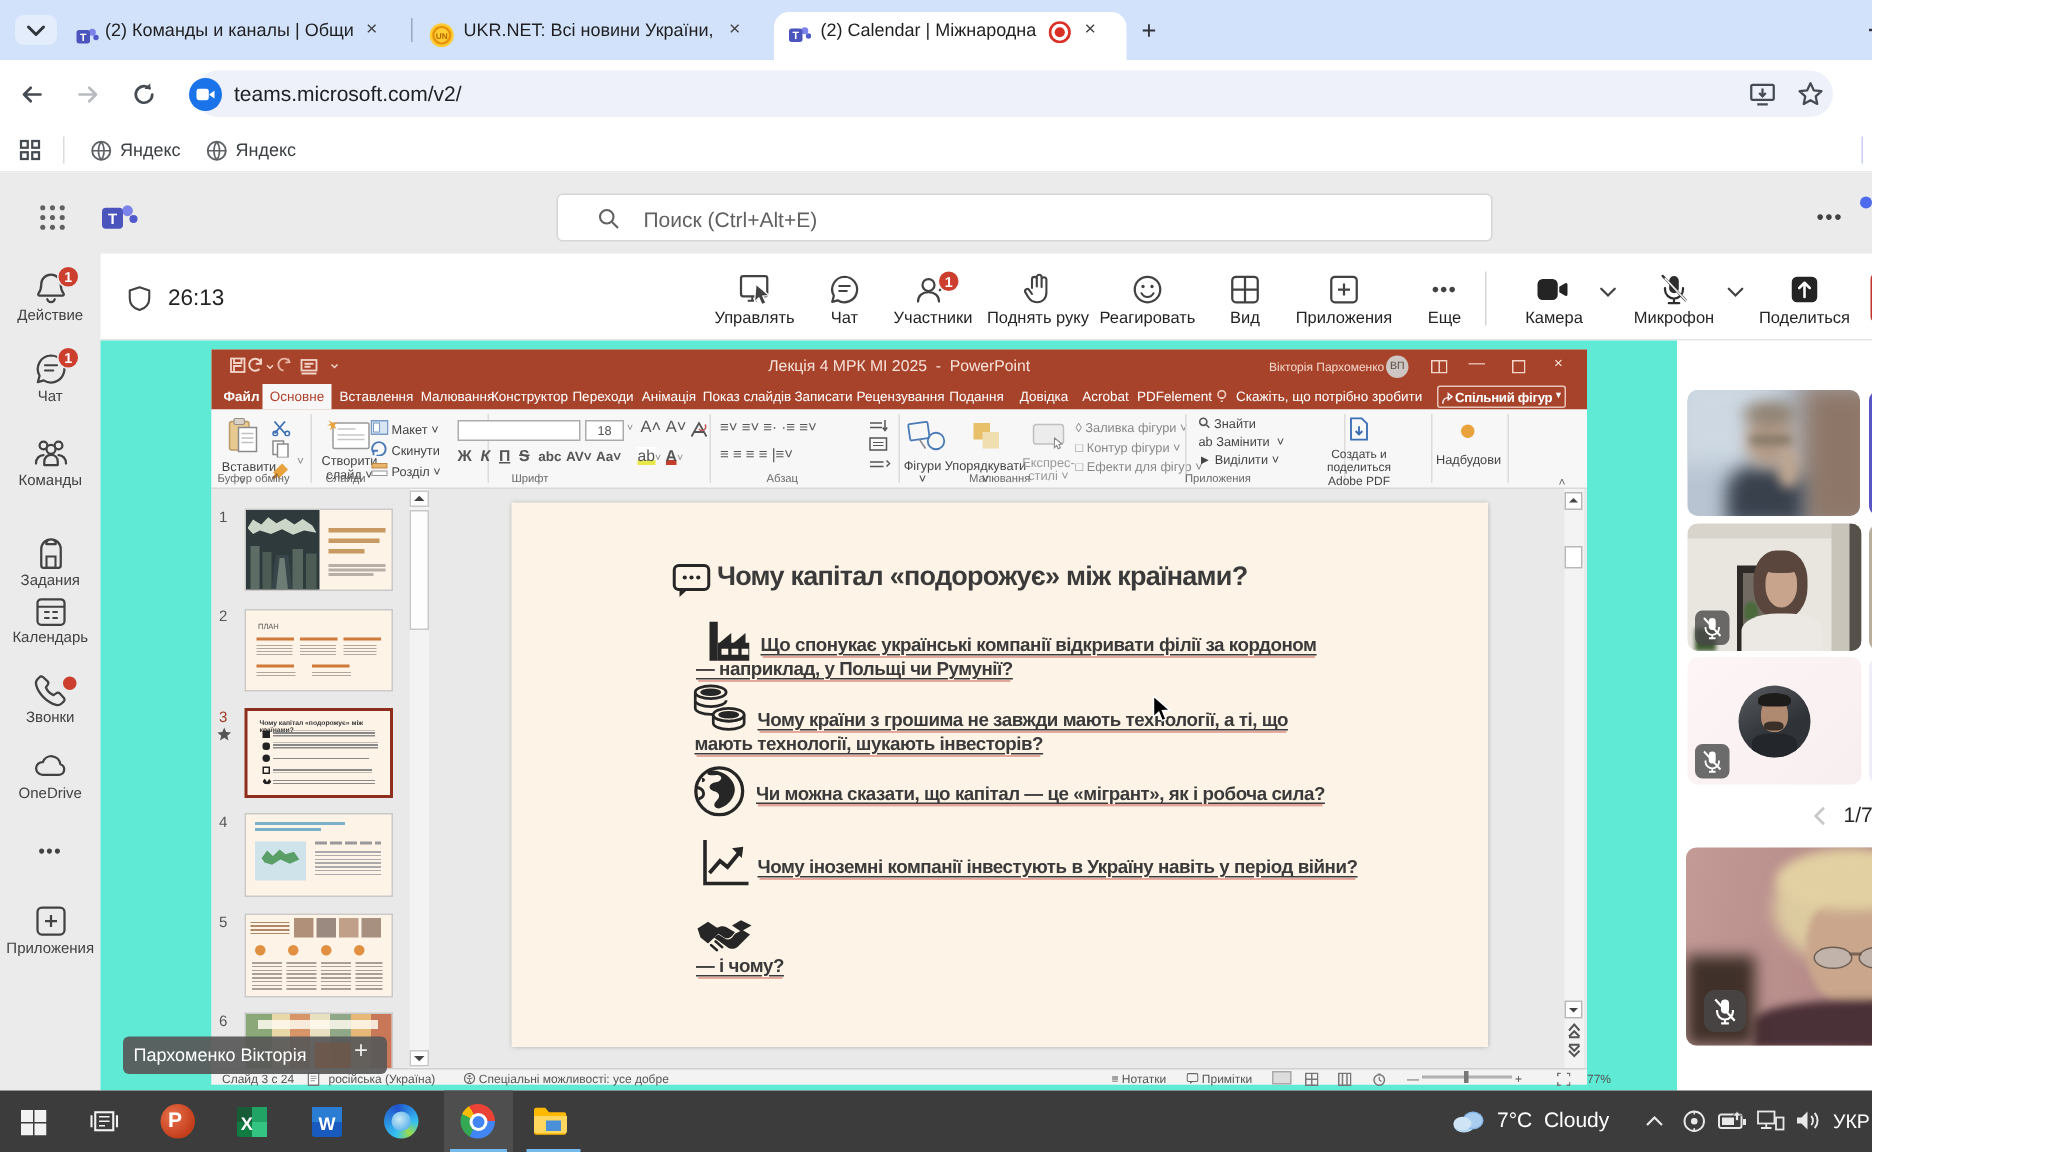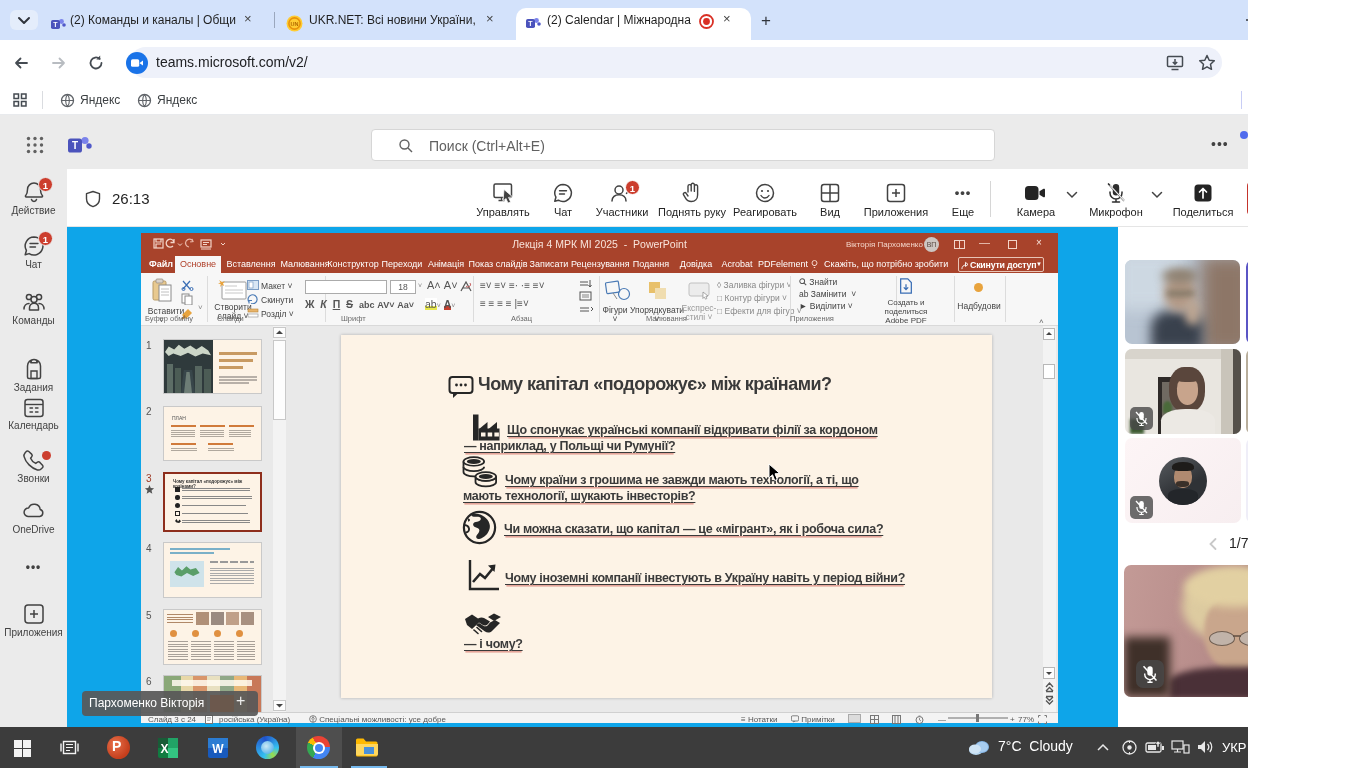--- a/index.html
+++ b/index.html
@@ -28,21 +28,21 @@
   .ttop { position:absolute; left:0; top:115px; width:1366px; height:55px; background:#ebebeb; }
   .search { position:absolute; left:371px; top:14px; width:624px; height:32px; background:#fff; border:1px solid #d6d6d6; border-radius:4px; }
   .mtb { position:absolute; left:67px; top:169px; width:1299px; height:58px; background:#fff; border-bottom:1px solid #e5e5e5; }
   .rail { position:absolute; left:0; top:169px; width:67px; height:558px; background:#ebebeb; }
   .ritem { position:absolute; left:0; width:67px; text-align:center; color:#424242; }
   .rlabel { font-size:10px; color:#424242; margin-top:1px; }
   .badge { position:absolute; background:#cc3e2e; color:#fff; border-radius:9px; font-size:9.5px; font-weight:bold; min-width:15px; height:15px; line-height:15px; text-align:center; padding:0; border:1.5px solid #ebebeb; }
   .mlabel { font-size:11px; color:#242424; text-align:center; margin-top:2px; }
 
   
-  .stage { position:absolute; left:67px; top:227px; width:1051px; height:500px; background:#0ea5e9; }
+  .stage { position:absolute; left:67px; top:227px; width:1051px; height:500px; background:#5eead4; }
   .ppt { position:absolute; left:74px; top:6px; width:917px; height:490px; background:#e9e9e9; }
   .ptitle { position:absolute; left:0; top:0; width:917px; height:23px; background:#a8432b; }
   .ptabs { position:absolute; left:0; top:23px; width:917px; height:17px; background:#a8432b; }
   .ptab { position:absolute; top:0; height:17px; line-height:16px; font-size:9px; color:#fff; text-align:center; white-space:nowrap; }
   .ribbon { position:absolute; left:0; top:40px; width:917px; height:53px; background:#f7f7f7; border-bottom:1px solid #d9d9d9; }
   .rgl { position:absolute; bottom:2px; font-size:7.5px; color:#6a6a6a; text-align:left; }
   .rsep { position:absolute; top:3px; bottom:3px; width:1px; background:#dcdcdc; }
   .rtxt { font-size:8.5px; color:#444; white-space:nowrap; }
   .thumbs { position:absolute; left:0; top:93px; width:145px; height:386px; background:#e9e9e9; }
   .thumb { position:absolute; left:22px; width:99px; background:#fdf3e6; border:1px solid #c9c9c9; }
@@ -423,21 +423,21 @@
     <div class="ptab" style="left:614px;width:56px;">PDFelement</div>
     <svg class="abs" style="left:668px;top:3px;" width="11" height="11" viewBox="0 0 11 11">
             <circle cx="5.5" cy="4" r="2.5" fill="none" stroke="#f3d5c9" stroke-width="1"></circle>
             <path d="M4.5 6.5 h2 M4.8 8.5 h1.4" stroke="#f3d5c9" stroke-width="1"></path>
           </svg>
     <div class="ptab" style="left:683px;width:150px;text-align:left;">Скажіть, що потрібно зробити</div>
     <div class="abs" style="left:817px;top:1px;width:86px;height:15px;border:1px solid #e8c4b6;border-radius:2px;">
       <svg class="abs" style="left:2px;top:3px;" width="9" height="9" viewBox="0 0 10 10">
               <path d="M1 9 c0 -3 2 -4.5 4 -4.5 M5 1.5 l2.8 2.3 l-2.8 2.3 Z" fill="none" stroke="#fff" stroke-width="1"></path>
             </svg>
-      <div class="abs" style="left:11px;top:2px;font-size:8.8px;font-weight:bold;color:#fff;white-space:nowrap;letter-spacing:-0.2px;">Скинути доступ</div>
+      <div class="abs" style="left:11px;top:2px;font-size:8.8px;font-weight:bold;color:#fff;white-space:nowrap;letter-spacing:-0.2px;">Спільний фігур</div>
       <div class="abs" style="left:77px;top:2px;font-size:7px;color:#fff;"><span style="font-size:6px;">▼</span></div>
     </div>
   </div>
   <div class="ribbon">
     <svg class="abs" style="left:10px;top:5px;" width="22" height="26" viewBox="0 0 22 26">
             <rect x="2" y="3" width="13" height="19" rx="1.5" fill="#e8c98f" stroke="#b89b66" stroke-width="1"></rect>
             <rect x="5" y="1" width="7" height="4" rx="1" fill="#d9d2ca" stroke="#9a8f85" stroke-width=".8"></rect>
             <rect x="8" y="7" width="12" height="16" fill="#fff" stroke="#8a8a8a" stroke-width="1"></rect>
             <path d="M10 11 h8 M10 14 h8 M10 17 h8" stroke="#c0c0c0" stroke-width="1"></path>
           </svg>
@@ -749,21 +749,21 @@
             <path d="M3 0.5 V8.5 M6 0.5 V8.5" stroke="#777"></path>
           </svg>
     <svg class="abs" style="left:774px;top:2px;" width="9" height="9" viewBox="0 0 9 9">
             <circle cx="4.5" cy="5" r="3.5" fill="none" stroke="#777"></circle>
             <path d="M4.5 5 V2.8 M4.5 5 L6 6 M3.5 1 h2" stroke="#777" stroke-width=".8"></path>
           </svg>
     <div class="abs" style="left:797px;top:2px;">—</div>
     <div class="abs" style="left:807px;top:4px;width:60px;height:2px;background:#b0b0b0;"></div>
     <div class="abs" style="left:835px;top:1px;width:3px;height:8px;background:#777;"></div>
     <div class="abs" style="left:869px;top:2px;">+</div>
-    <div class="abs" style="left:877px;top:2px;">77%</div>
+    <div class="abs" style="left:917px;top:2px;">77%</div>
     <svg class="abs" style="left:897px;top:2px;" width="9" height="9" viewBox="0 0 9 9">
             <path d="M0.5 2.5 V0.5 H2.5 M6.5 0.5 H8.5 V2.5 M8.5 6.5 V8.5 H6.5 M2.5 8.5 H0.5 V6.5" fill="none" stroke="#777"></path>
           </svg>
   </div>
 </div>
 </div>
 <div class="rp">
   <div class="tile" style="left:7px;top:30px;width:115px;height:84px;background:#b8c4d2;">
     <div class="abs" style="left:-10px;top:-10px;width:70px;height:60px;background:#cdd8e2;filter:blur(8px);"></div>
     <div class="abs" style="left:75px;top:-5px;width:55px;height:100px;background:#8d7667;filter:blur(9px);"></div>

